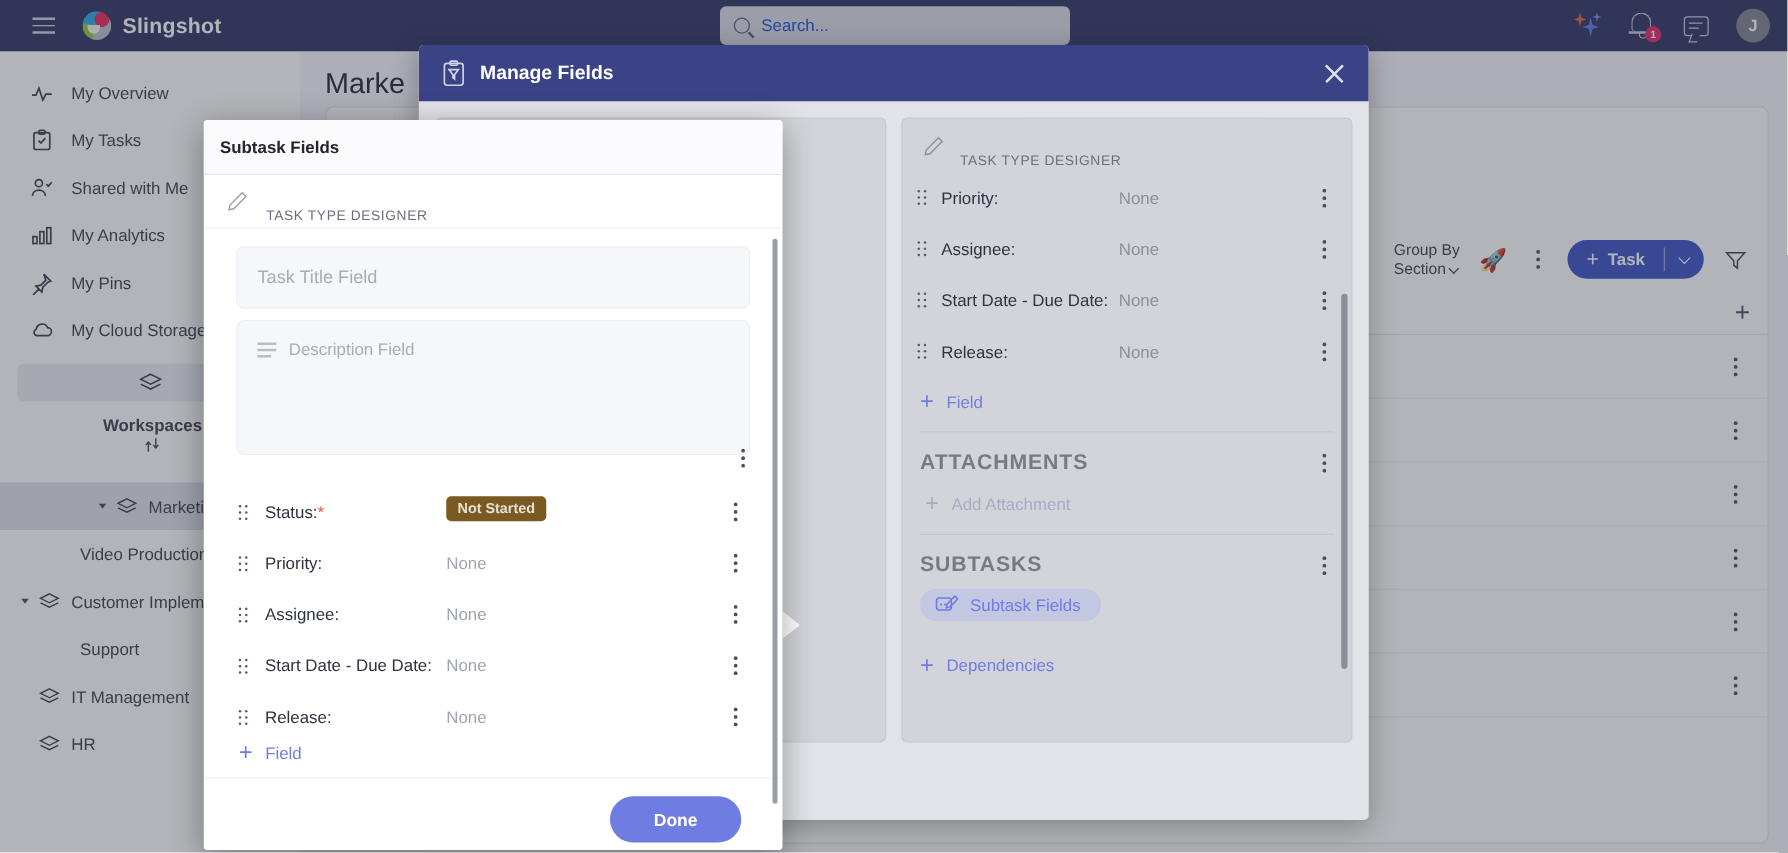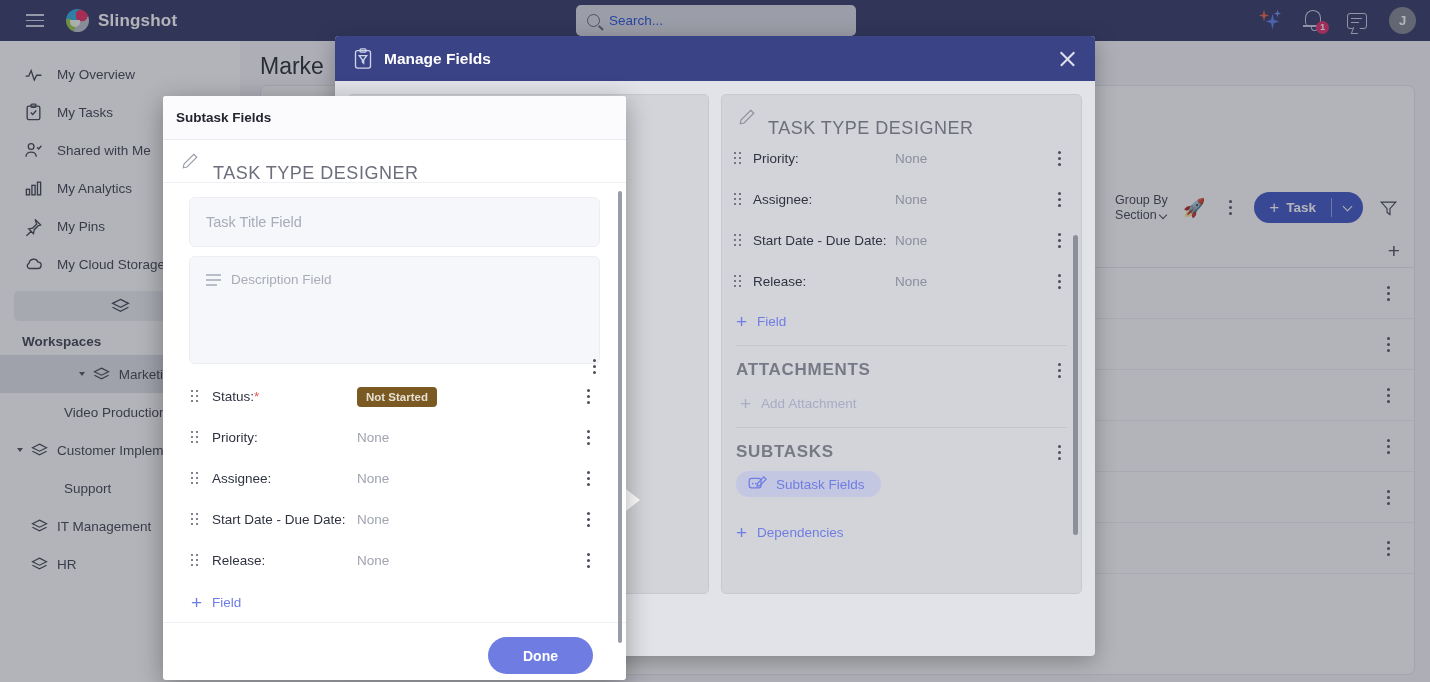--- a/index.html
+++ b/index.html
@@ -72,21 +72,21 @@
   .chat-icon i:nth-child(2) { top: 8px; width: 8px; }
   .avatar { width: 27px; height: 27px; border-radius: 50%; background: #7e8490; color: #fff;
     display: flex; align-items: center; justify-content: center; font-size: 13px; font-weight: bold; }
 
   
   .sidebar { position: absolute; left: 0; top: 41px; width: 240px; height: 641px; background: #fff; padding-top: 14px; }
   .nav-item { display: flex; align-items: center; height: 38px; padding-left: 24px; gap: 14px; cursor: pointer; }
   .nav-item .lbl { font-size: 13.5px; color: #3b3f4c; }
   .ico { width: 19px; height: 19px; flex: 0 0 auto; display: block; }
   .layers-btn { margin: 8px 14px 0 14px; height: 30px; background: #eceef3; border-radius: 5px; display: flex; align-items: center; justify-content: center; cursor: pointer; }
-  .ws-head { display: flex; align-items: center; justify-content: space-between; padding: 12px 18px 6px 22px; }
+  .ws-head { display: flex; align-items: center; justify-content: space-between; padding: 12px 18px 22px 22px; flex-direction: column; }
   .ws-head .t { font-size: 13.5px; color: #3b3f4c; font-weight: bold; }
   .ws-item { display: flex; align-items: center; height: 38px; padding-left: 18px; gap: 9px; cursor: pointer; font-size: 13.5px; color: #3b3f4c; }
   .ws-item.selected { background: #dfe1e8; justify-content: center; }
   .caret { width: 0; height: 0; border-left: 4.5px solid #4b4f5c; border-top: 3.5px solid transparent; border-bottom: 3.5px solid transparent; transform: rotate(90deg); flex: 0 0 auto; }
   .caret.hidden { visibility: hidden; }
   .ws-child { display: flex; align-items: center; height: 38px; padding-left: 64px; font-size: 13.5px; color: #3b3f4c; cursor: pointer; }
 
   
   .content { position: absolute; left: 240px; top: 41px; right: 0; bottom: 0; background: #f5f6fa; }
   .page-title { position: absolute; left: 20px; top: 12px; font-size: 23px; color: #23262f; font-weight: normal; white-space: nowrap; }
@@ -122,21 +122,21 @@
   }
   .mf-header { height: 45px; background: #3b4387; display: flex; align-items: center; padding: 0 18px; flex: 0 0 auto; }
   .mf-title { color: #fff; font-size: 15.5px; font-weight: bold; margin-left: 11px; }
   .mf-close { margin-left: auto; width: 19px; height: 19px; position: relative; cursor: pointer; }
   .mf-close::before, .mf-close::after { content: ""; position: absolute; left: 0; top: 9px; width: 19px; height: 1.7px; background: #dfe1ee; }
   .mf-close::before { transform: rotate(45deg); } .mf-close::after { transform: rotate(-45deg); }
 
   .mf-body { flex: 1 1 auto; position: relative; padding: 13px 13px 0 13px; display: flex; gap: 12px; }
   .mf-col { background: #d3d4d9; border-radius: 5px; border: 1px solid #c8c9cf; flex: 1 1 0; position: relative; overflow: hidden; }
   .mf-coltop { height: 43px; display: flex; align-items: center; padding: 0 16px; gap: 12px; }
-  .ttd-label { font-size: 18px; color: #6c6f7b; letter-spacing: .5px; margin-top: 24px; }
+  .ttd-label { font-size: 11px; color: #6c6f7b; letter-spacing: .5px; margin-top: 24px; }
 
   .field-row { display: flex; align-items: center; height: 41px; padding: 0 14px 0 12px; }
   .grip { width: 8px; height: 13px; display: grid; grid-template-columns: 3px 3px; grid-template-rows: 3px 3px 3px; gap: 2px; flex: 0 0 auto; cursor: grab; }
   .grip span { width: 2.4px; height: 2.4px; border-radius: 50%; background: #55596a; display: block; }
   .field-label { font-size: 13.5px; color: #2f3340; margin-left: 11px; width: 142px; }
   .field-value { font-size: 13.5px; color: #8b8f9c; }
   .req { color: #e8594a; }
   .kebab-r { margin-left: auto; }
   .add-link { display: flex; align-items: center; gap: 10px; padding: 10px 0 10px 14px; color: #6f7de3; font-size: 13.5px; cursor: pointer; }
   .add-link .pl { font-size: 19px; font-weight: 300; line-height: 1; }
@@ -167,21 +167,21 @@
   .sf-ttd { height: 43px; display: flex; align-items: center; gap: 14px; padding: 0 18px; border-bottom: 1px solid #eef0f4; flex: 0 0 auto; }
   .sf-body { flex: 1 1 auto; position: relative; padding: 14px 0 0 0; }
   .sf-inner { padding: 0 26px 0 26px; }
   .title-field { height: 50px; background: #f6f7fa; border: 1px solid #eceef3; border-radius: 6px; display: flex; align-items: center; padding-left: 16px; color: #a8acb8; font-size: 14.5px; }
   .desc-field { margin-top: 9px; height: 108px; background: #f6f7fa; border: 1px solid #eceef3; border-radius: 6px; padding: 15px 0 0 16px; display: flex; gap: 10px; color: #a8acb8; font-size: 13.5px; }
   .desc-lines { width: 15px; height: 12px; display: flex; flex-direction: column; justify-content: space-between; margin-top: 2px; flex: 0 0 auto; }
   .desc-lines i { height: 1.6px; background: #b9bdc8; display: block; }
   .desc-lines i:nth-child(1) { width: 15px; } .desc-lines i:nth-child(2) { width: 15px; } .desc-lines i:nth-child(3) { width: 11px; }
   .sf-kebab-abs { position: absolute; right: 24px; top: 176px; }
   .sf-rows { margin-top: 12px; }
-  .sf-row { display: flex; align-items: center; height: 41px; padding: 0 30px 0 28px; }
+  .sf-row { display: flex; align-items: flex-end; height: 41px; padding: 0 30px 0 28px; }
   .sf-label { font-size: 13.5px; color: #2f3340; width: 145px; margin-left: 13px; }
   .sf-value { font-size: 13.5px; color: #a0a4b0; }
   .status-chip { background: #7a5a22; color: #e6dfd2; font-size: 11.5px; font-weight: bold; border-radius: 4px; padding: 4px 9px; }
   .sf-scrollbar { position: absolute; right: 4px; top: 8px; width: 4px; height: 452px; background: #9a9da7; border-radius: 3px; }
   .sf-footer { height: 66px; flex: 0 0 auto; border-top: 1px solid #eef0f4; display: flex; align-items: center; justify-content: flex-end; padding-right: 33px; }
   .done-btn { width: 105px; height: 37px; border-radius: 19px; background: #6f7de3; color: #fff; font-size: 14px; font-weight: bold;
     display: flex; align-items: center; justify-content: center; cursor: pointer; border: none; font-family: inherit; }
 
   .pointer-arrow {
     position: absolute; left: 626px; top: 489px; width: 0; height: 0;

